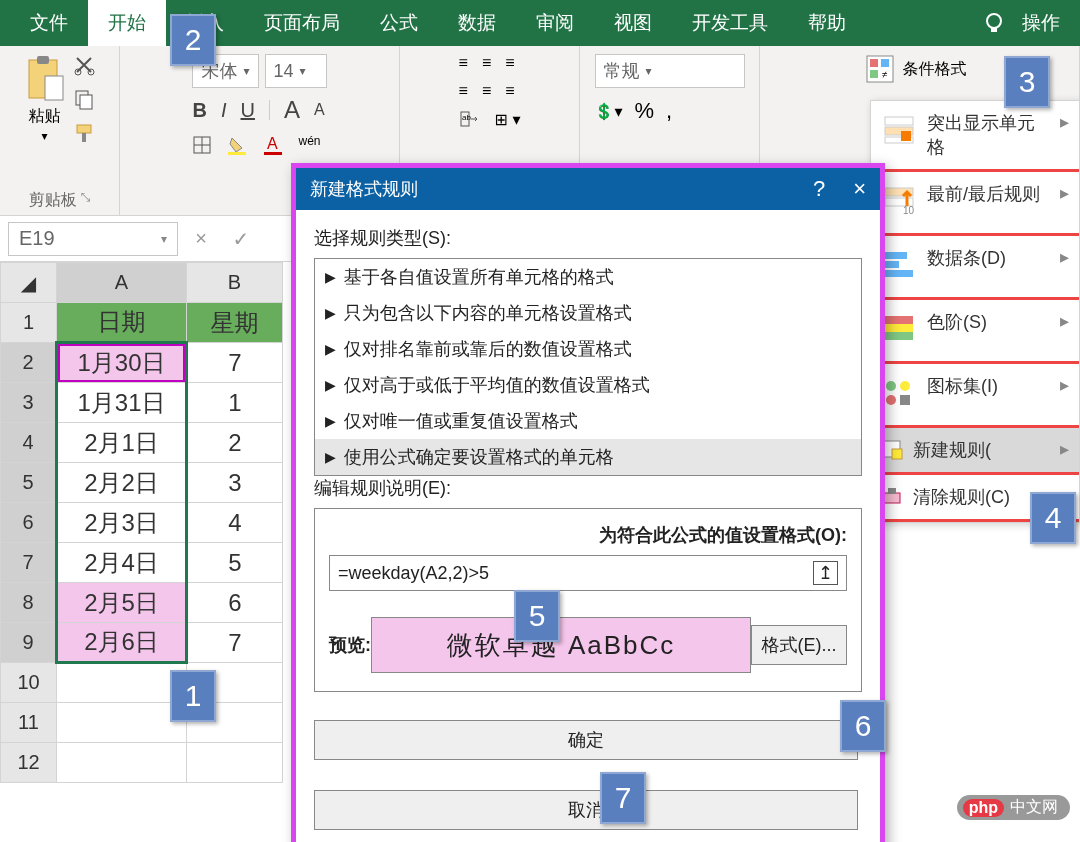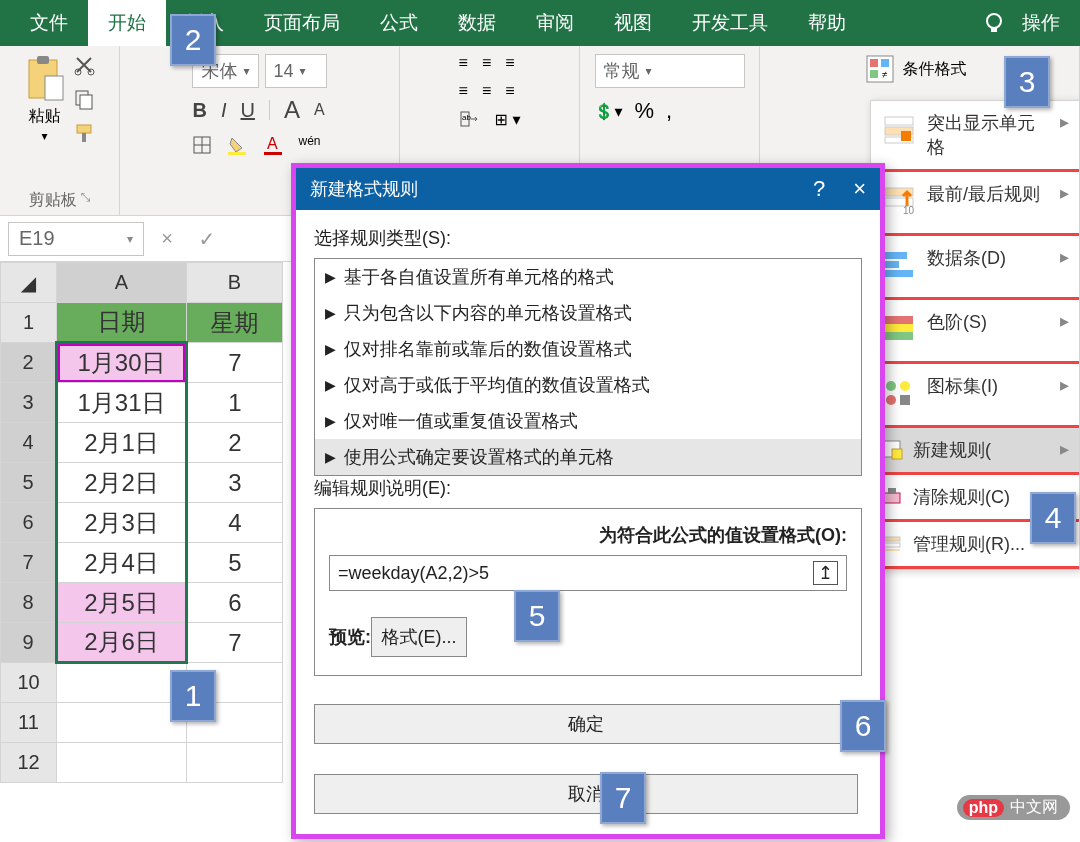--- a/index.html
+++ b/index.html
@@ -59,21 +59,21 @@
   .combo .arrow { margin-left:6px; font-size:12px;}
   .font-row2 { display:flex; gap:14px; align-items:center; font-size:20px; color:#444;}
   .font-row3 { display:flex; gap:14px; align-items:center; margin-top:10px;}
   .align-area { width:180px; }
   .align-grid { display:flex; flex-direction:column; gap:10px;}
   .align-row { display:flex; gap:14px;}
   .num-area { width:180px; }
   .cond-area { flex:1; padding-left:4px;}
   
   .formula-bar { height:46px; display:flex; align-items:center; border-bottom:1px solid #d4d4d4; padding:0 8px;}
-  .name-box { width:136px; height:34px; border:1px solid #c8c6c4; background:#fff; display:flex; align-items:center; padding:0 10px; font-size:20px; color:#666; justify-content:space-between;}
+  .name-box { width:170px; height:34px; border:1px solid #c8c6c4; background:#fff; display:flex; align-items:center; padding:0 10px; font-size:20px; color:#666; justify-content:space-between;}
   .fb-btn { width:34px; text-align:center; font-size:20px; color:#999; margin-left:6px;}
   
   .grid-area { position:relative; }
   table.sheet { border-collapse: collapse; font-size:24px; }
   table.sheet td, table.sheet th {
     border: 1px solid #d4d4d4;
     height: 40px;
     text-align: center;
     font-weight: normal;
     color: #333;
@@ -497,30 +497,20 @@
       <div class="cf-item small">
         <span class="cf-icon" style="width:22px;height:22px">
           <svg width="22" height="22">
             <rect x="3" y="8" width="16" height="10" fill="#f8bbd0" stroke="#c2185b"></rect>
             <rect x="7" y="3" width="8" height="6" fill="#888"></rect>
           </svg>
         </span>
         <span>清除规则(C)</span>
         <span class="cf-arrow">▸</span>
       </div>
-      <div class="cf-item small">
-        <span class="cf-icon" style="width:22px;height:22px">
-          <svg width="22" height="22">
-            <rect x="3" y="5" width="16" height="4" fill="#ffe0b2" stroke="#ccc"></rect>
-            <rect x="3" y="11" width="16" height="4" fill="#fff" stroke="#ccc"></rect>
-            <rect x="3" y="17" width="16" height="2" fill="#ffe0b2"></rect>
-          </svg>
-        </span>
-        <span>管理规则(R)...</span>
-      </div>
     </div>
 </div>
 
 <div class="dialog">
   <div class="dialog-title">
     <span>新建格式规则</span>
     <span class="right">
       <span>?</span>
       <span>×</span>
     </span>
@@ -555,20 +545,21 @@
       </div>
     <div class="edit-label">编辑规则说明(E):</div>
     <div class="edit-box">
       <div class="formula-label">为符合此公式的值设置格式(O):</div>
       <div class="formula-input">
         <span>=weekday(A2,2)&gt;5</span>
         <span style="border:1px solid #555;padding:0 4px;">↥</span>
       </div>
       <div class="preview-row">
         <span style="font-weight:bold;">预览:</span>
+        <div class="preview-box">微软卓越   AaBbCc</div>
         <div class="btn">格式(E)...</div>
       </div>
     </div>
     <div class="dialog-buttons">
       <div class="btn">确定</div>
       <div class="btn">取消</div>
     </div>
   </div>
 </div>
 

